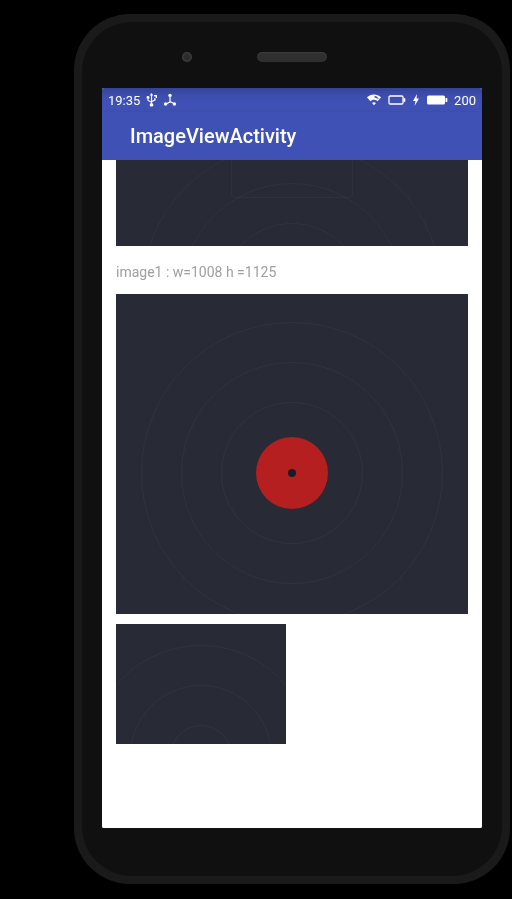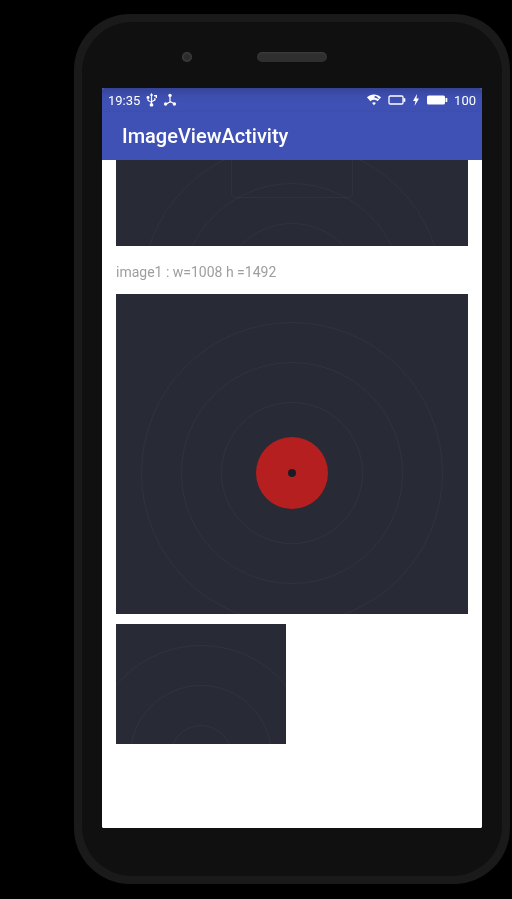--- a/index.html
+++ b/index.html
@@ -58,21 +58,21 @@
   }
   .status-left, .status-right{display:flex;align-items:center;gap:6px;}
   .status-right span, .status-left span{line-height:1;}
   .icon-box{display:inline-flex;align-items:center;}
   .appbar{
     height:48px;
     background:#3F51B5;
     color:#fff;
     display:flex;
     align-items:center;
-    padding-left:20px;
+    padding-left:28px;
     font-size:20px;
     font-weight:500;
     box-shadow:0 2px 4px rgba(0,0,0,.25);
   }
   
   .content{
     position:absolute;
     top:72px; left:0; right:0; bottom:0;
     background:#fff;
     overflow:hidden;
@@ -192,41 +192,41 @@
               <svg width="8" height="12" viewBox="0 0 8 12">
                   <path fill="#fff" d="M5 0 1 7h2.5L2.5 12 7 4.5H4.5L5 0Z"></path>
                 </svg>
             </span>
             <span class="icon-box">
               <svg width="22" height="12" viewBox="0 0 22 12">
                   <rect x="1" y="1.5" width="18" height="9" rx="1.6" fill="#fff"></rect>
                   <rect x="19.5" y="4" width="1.8" height="4" fill="#fff"></rect>
                 </svg>
             </span>
-            <span>100</span>
+            <span>200</span>
           </div>
         </div>
 
         <div class="appbar">
           <span>ImageViewActivity</span>
         </div>
 
         <div class="content">
           <div class="scroll-inner">
 
             <div class="panel top">
               <div class="rings">
                 <div class="r r2"></div>
                   <div class="r r3"></div>
                   <div class="r r4"></div>
               </div>
               <div class="faint-rect"></div>
             </div>
 
-            <div class="label">image1 : w=1008 h =1492</div>
+            <div class="label">image1 : w=1008 h =1125</div>
 
             <div class="panel big">
               <div class="rings">
                 <div class="r r1"></div>
                   <div class="r r2"></div>
                   <div class="r r3"></div>
                   <div class="r r4"></div>
               </div>
               <div class="record"></div>
             </div>

